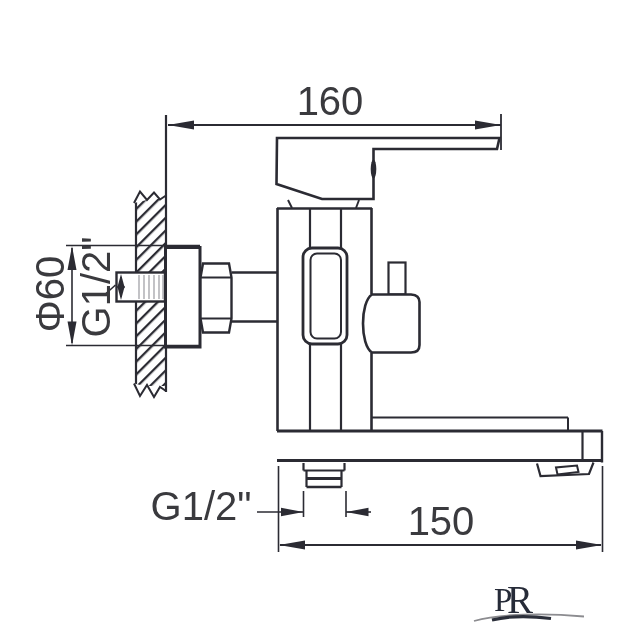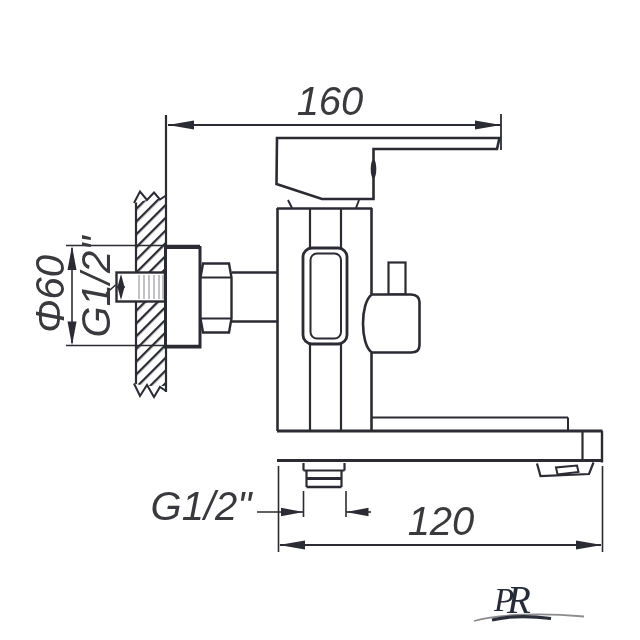--- a/index.html
+++ b/index.html
@@ -1,19 +1,18 @@
 <!DOCTYPE html>
 <html><head>
 <meta charset="utf-8">
 <style>
   html,body{margin:0;padding:0;background:#ffffff;}
   .canvas{
     position:relative;width:640px;height:640px;background:#ffffff;overflow:hidden;
     font-family:"Liberation Sans", sans-serif;
-    font-style:italic;
   }
   .canvas svg{position:absolute;left:0;top:0;}
   .dim-label{
     position:absolute;color:#3a3a3e;font-size:40px;line-height:1;
     white-space:nowrap;transform:translate(-50%,-50%);
   }
   .dim-label.rot{transform:translate(-50%,-50%) rotate(-90deg);}
   .logo{
     position:absolute;left:494px;top:580px;width:56px;height:42px;color:#262b38;
     font-family:"Liberation Serif", serif;
@@ -149,21 +148,21 @@
     </g>
 
     <g fill="none">
       <path d="M474,621 C500,613.5 545,613 584,616.5" stroke="#8c8c90" stroke-width="1.8"></path>
       <path d="M492,620 C510,615.5 532,616 551,618.5" stroke="#2b2f3a" stroke-width="3.2"></path>
     </g>
   </svg>
 
   <div class="dim-label" style="left:330px;top:101px;">160</div>
 
-  <div class="dim-label" style="left:441px;top:521px;">120</div>
+  <div class="dim-label" style="left:441px;top:521px;">150</div>
 
   <div class="dim-label rot" style="left:50px;top:294px;">Φ60</div>
 
   <div class="dim-label rot" style="left:96px;top:287px;">G1/2"</div>
 
   <div class="dim-label" style="left:201px;top:506px;">G1/2"</div>
 
   <div class="logo">
     <span class="lp">P</span>
     <span class="lr">R</span>

